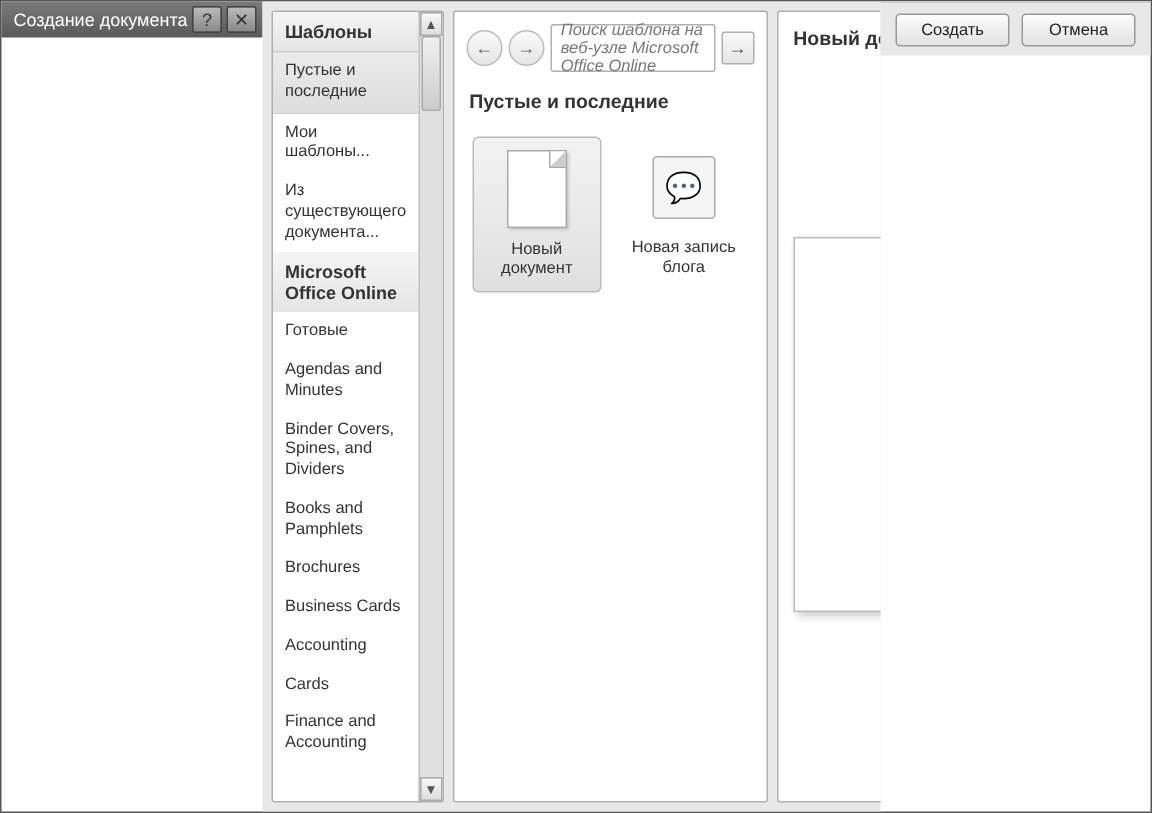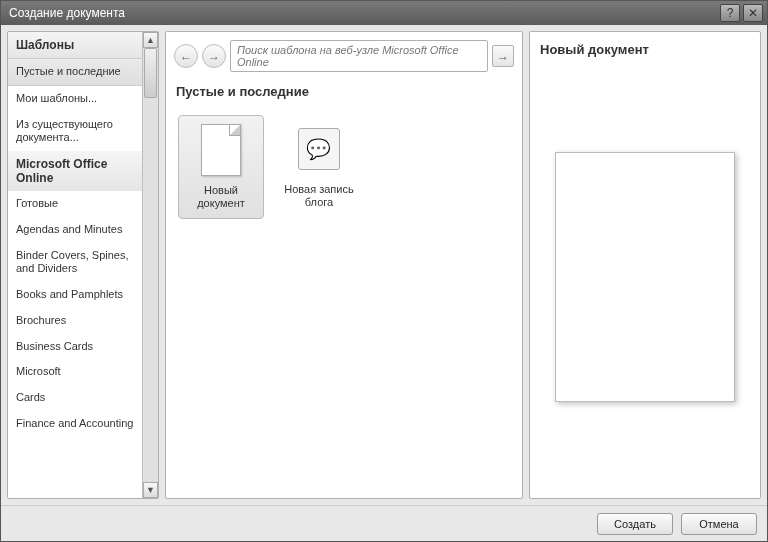--- a/index.html
+++ b/index.html
@@ -1,17 +1,17 @@
 <!DOCTYPE html>
 <html><head>
 <meta charset="utf-8">
 <style>
   * { box-sizing: border-box; margin: 0; padding: 0; font-family: Tahoma, Arial, sans-serif; }
   body { background: #aaa; width: 768px; height: 542px; overflow: hidden; }
-  .window { width: 768px; height: 542px; background: #fff; border: 1px solid #555; display: flex; flex-direction: column; }
+  .window { width: 768px; height: 542px; background: #fff; border: 1px solid #555; display: flex; flex-direction: row; }
   .titlebar { height: 24px; background: linear-gradient(#7a7a7a, #5a5a5a); color: #fff; display: flex; align-items: center; padding: 0 4px; font-size: 12px; }
   .titlebar .title { flex: 1; padding-left: 4px; }
   .titlebar .tbtn { width: 20px; height: 18px; background: linear-gradient(#bbb,#888); border: 1px solid #444; margin-left: 3px; border-radius: 2px; display: flex; align-items: center; justify-content: center; font-size: 12px; color: #333; cursor: pointer; }
   .body { flex: 1; display: flex; background: #e8e8e8; padding: 6px; gap: 6px; overflow: hidden; }
   .sidebar-wrap { width: 152px; display: flex; background: #fff; border: 1px solid #b0b0b0; border-radius: 2px; }
   .sidebar { flex: 1; overflow-y: auto; }
   .scrollbar { width: 16px; background: #e0e0e0; border-left: 1px solid #c0c0c0; position: relative; }
   .scroll-up, .scroll-down { height: 16px; background: linear-gradient(#f8f8f8,#ddd); border: 1px solid #aaa; display: flex; align-items: center; justify-content: center; font-size: 9px; color: #555; }
   .scroll-down { position: absolute; bottom: 0; left: 0; right: 0; }
   .scroll-thumb { position: absolute; top: 16px; left: 1px; right: 1px; height: 50px; background: linear-gradient(#f0f0f0,#ccc); border: 1px solid #aaa; border-radius: 2px; }
@@ -57,21 +57,21 @@
         <div class="cat-item selected"><span>Пустые и последние</span></div>
         <div class="cat-item"><span>Мои шаблоны...</span></div>
         <div class="cat-item"><span>Из существующего документа...</span></div>
         <div class="cat-header">Microsoft Office Online</div>
         <div class="cat-item"><span>Готовые</span></div>
         <div class="cat-item"><span>Agendas and Minutes</span></div>
         <div class="cat-item"><span>Binder Covers, Spines, and Dividers</span></div>
         <div class="cat-item"><span>Books and Pamphlets</span></div>
         <div class="cat-item"><span>Brochures</span></div>
         <div class="cat-item"><span>Business Cards</span></div>
-        <div class="cat-item"><span>Microsoft</span></div>
+        <div class="cat-item"><span>Accounting</span></div>
         <div class="cat-item"><span>Cards</span></div>
         <div class="cat-item"><span>Finance and Accounting</span></div>
 
       </div>
       <div class="scrollbar">
         <div class="scroll-up">▲</div>
         <div class="scroll-thumb"></div>
         <div class="scroll-down">▼</div>
       </div>
     </div>

